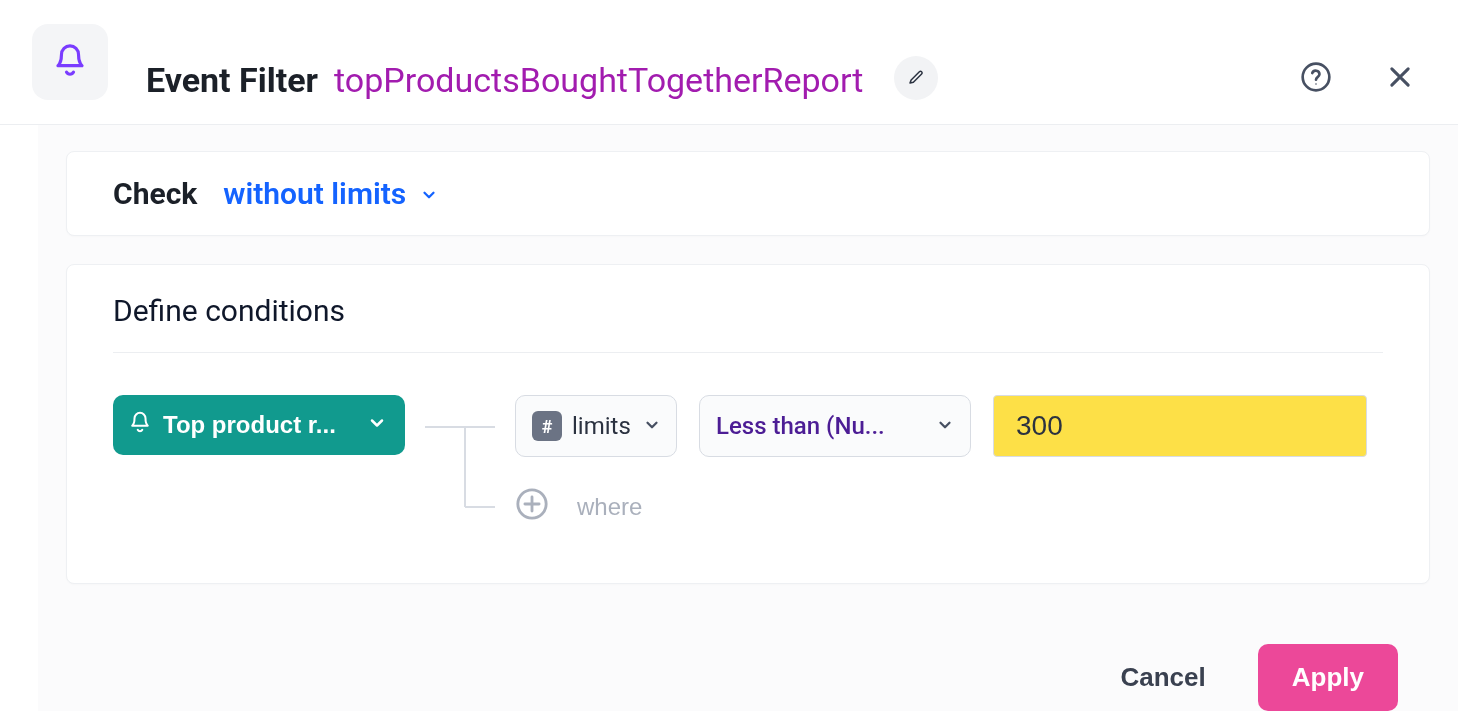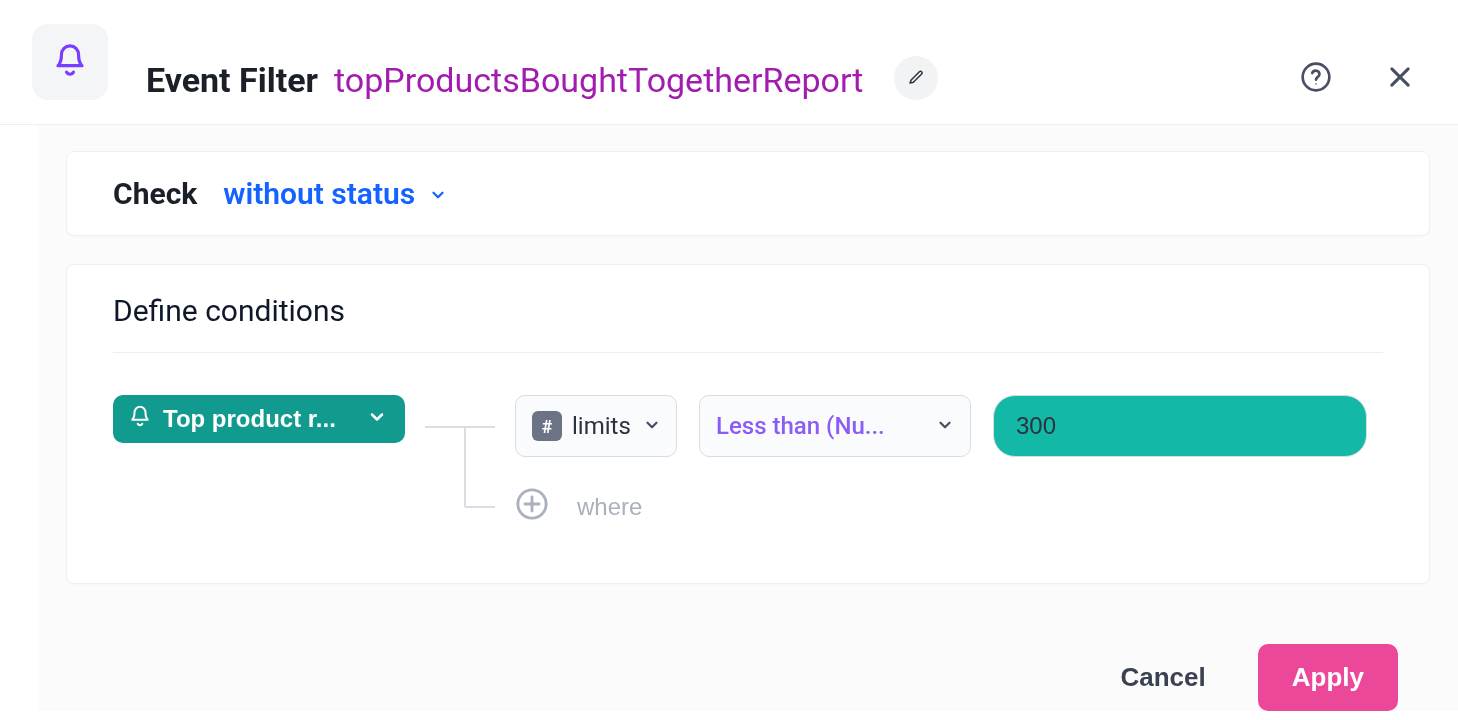--- a/index.html
+++ b/index.html
@@ -106,21 +106,21 @@
   }
 
   .cond-row {
     display: flex;
     align-items: flex-start;
     gap: 0;
   }
   .event-pill {
     background: #119a8e;
     color: #ffffff;
-    height: 48px;
+    height: 60px;
     border-radius: 10px;
     display: flex;
     align-items: center;
     padding: 0 18px 0 16px;
     gap: 12px;
     font-size: 24px;
     font-weight: 700;
     cursor: pointer;
     border: none;
     width: 292px;
@@ -164,30 +164,30 @@
   .select-box.field { width: 162px; justify-content: space-between; }
   .select-box.op    { width: 272px; justify-content: space-between; }
   .field-left { display:flex; align-items:center; gap:10px; }
   .hash-badge {
     width: 30px; height: 30px;
     background: #6b7384; color:#fff;
     border-radius: 6px;
     display:flex; align-items:center; justify-content:center;
     font-weight:700; font-size:18px;
   }
-  .op-label { overflow:hidden; text-overflow: ellipsis; white-space:nowrap; max-width: 194px; font-weight:500; color:#8b5cf6;}
+  .op-label { overflow:hidden; text-overflow: ellipsis; white-space:nowrap; max-width: 194px; font-weight:500; color:#4c1d95;}
 
   .value-input {
     height: 62px;
     width: 374px;
     border: 1px solid #d8dce3;
-    border-radius: 22px;
-    background: #14b8a6;
+    border-radius: 4px;
+    background: #fde047;
     padding: 0 22px;
-    font-size: 24px;
+    font-size: 28px;
     color: #2b3240;
     outline: none;
   }
 
   .add-where {
     display:flex; align-items:center; gap: 28px;
     color: #aab0bc; font-size: 24px; font-weight: 500;
     cursor: pointer; border:none; background:transparent;
     padding: 4px 0;
   }
@@ -252,21 +252,21 @@
     </span>
   </button>
 </div>
 
 <div class="body-area">
 
   <div class="card" style="padding-top:24px; padding-bottom:24px;">
     <div class="check-row">
       <span class="check-label">Check</span>
       <div class="check-select">
-        <span>without status</span>
+        <span>without limits</span>
         <span>
           <svg class="chev-down" width="22" height="22" viewBox="0 0 24 24" fill="none" stroke="#1463ff" stroke-width="3" stroke-linecap="round" stroke-linejoin="round">
               <path d="M6 9l6 6 6-6"></path>
             </svg>
         </span>
       </div>
     </div>
   </div>
 
   <div class="card" style="padding-bottom:48px;">

